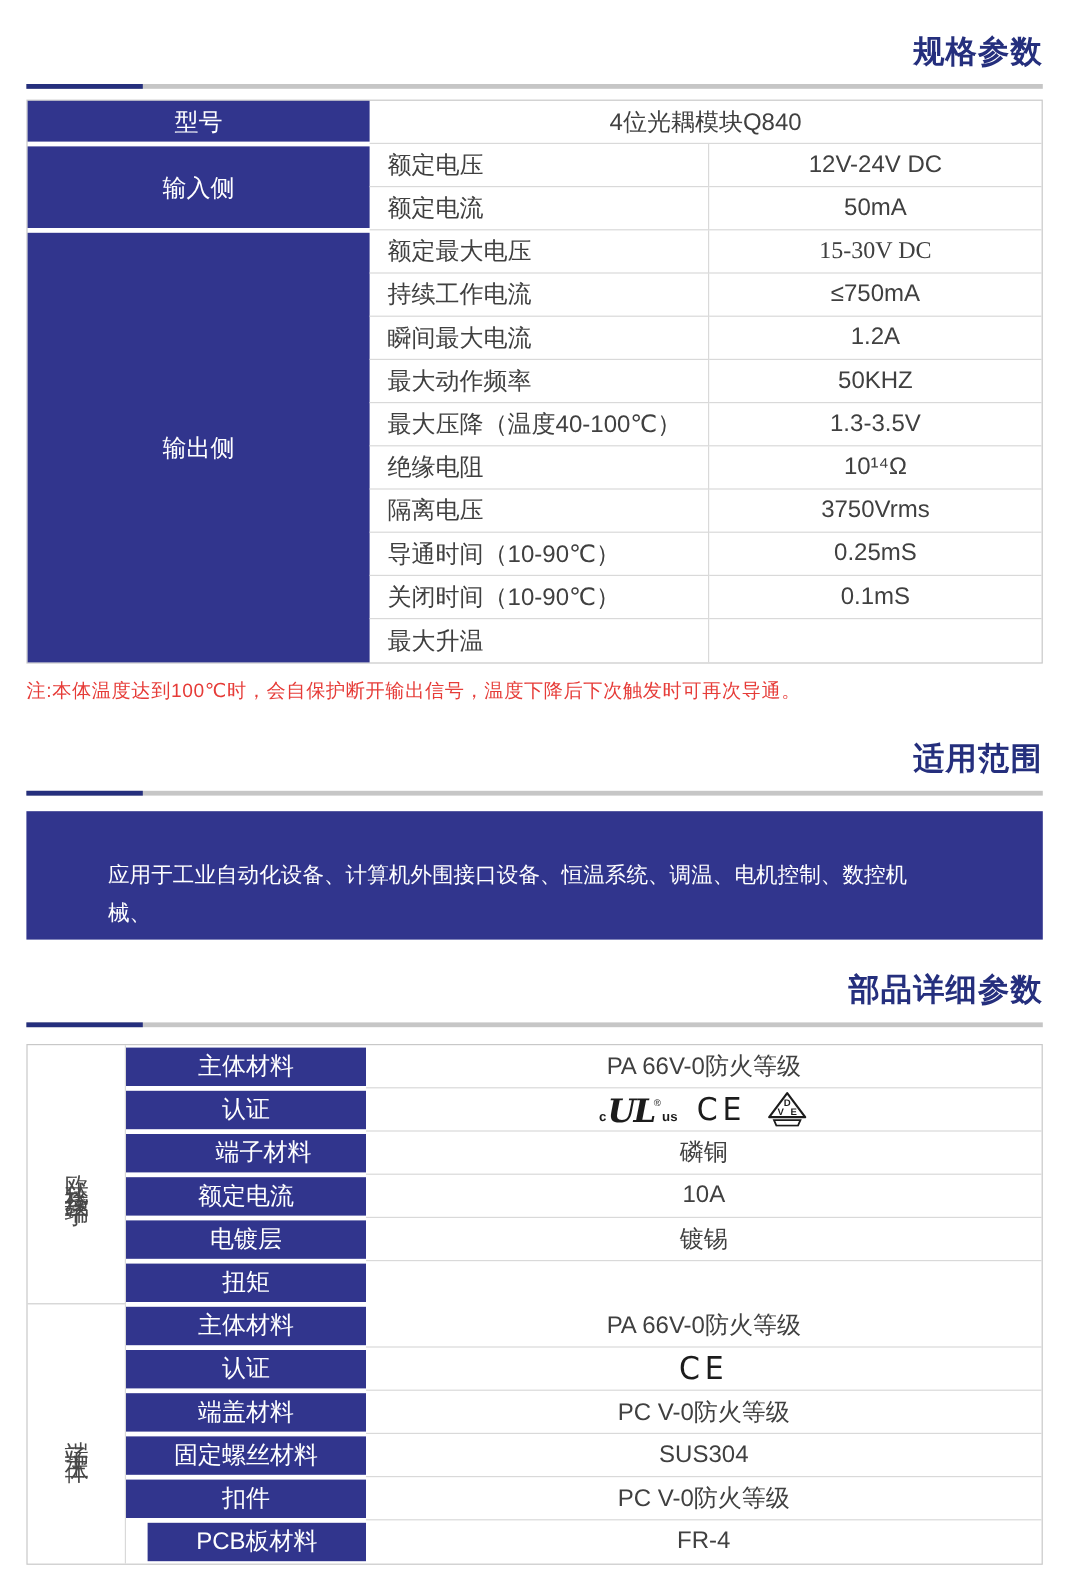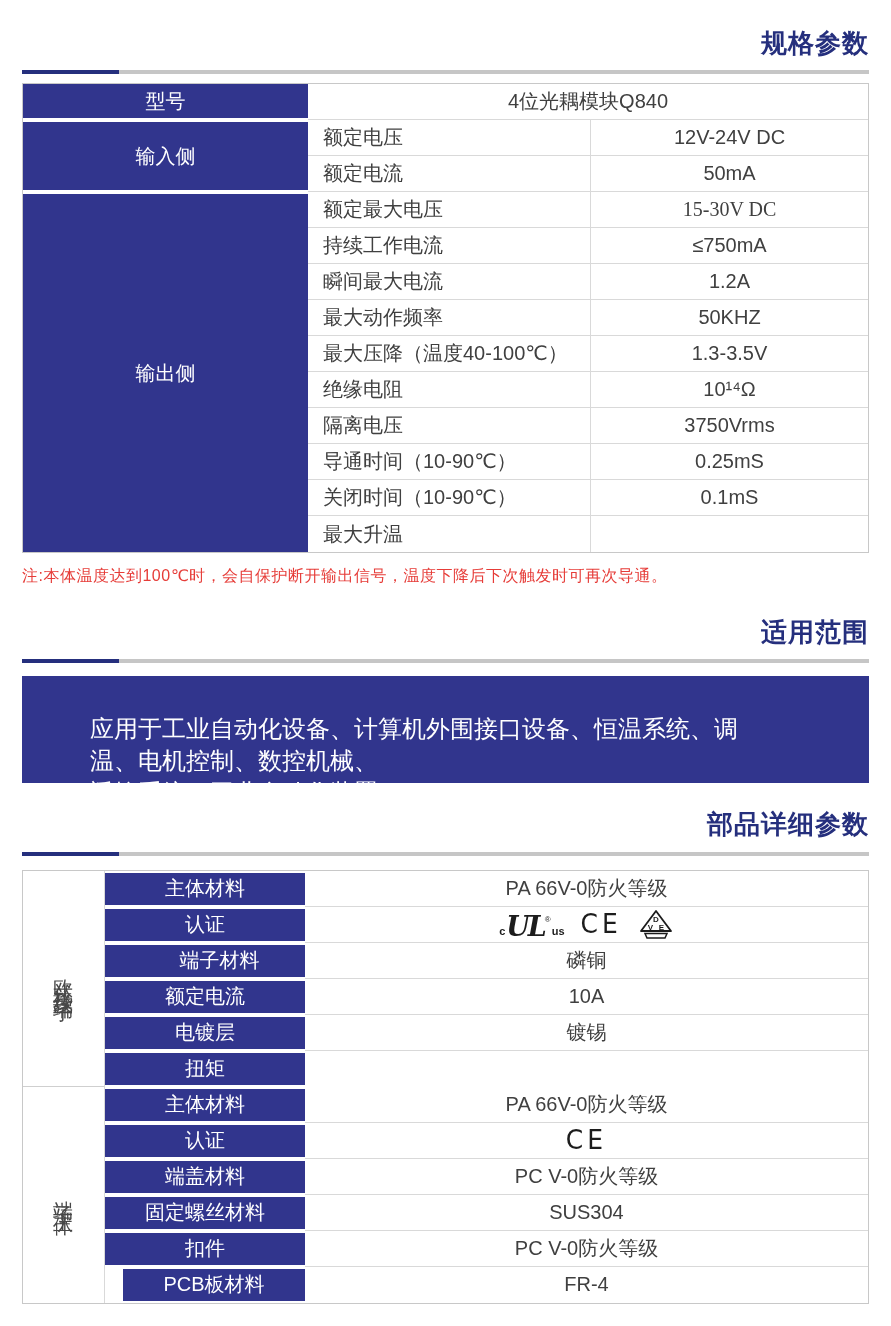--- a/index.html
+++ b/index.html
@@ -60,21 +60,21 @@
   .gcell span{
     writing-mode:vertical-rl;text-orientation:upright;
     font-size:20px;letter-spacing:5px;line-height:1;
   }
 
   .note{color:#e63c38;font-size:16px;margin:13px 0 0 0;letter-spacing:0.5px;}
 
   .scope-box{
     margin-top:13px;width:847px;height:107px;box-sizing:border-box;
     background:#31358d;color:#ffffff;
-    padding:37px 90px 0 68px;font-size:24px;line-height:32px;
+    padding:37px 90px 0 68px;font-size:18px;line-height:32px;
   }
   .scope-box p{margin:0;}
 
   
   .icons-wrap{display:flex;align-items:center;justify-content:center;gap:16px;}
   .ul-mark{display:inline-flex;align-items:flex-end;color:#1c1c1c;line-height:1;}
   .ul-c{font-size:11px;font-weight:bold;margin-right:1px;transform:translateY(-1px);}
   .ul-main{font-size:27px;font-weight:900;font-style:italic;letter-spacing:-2px;
            font-family:"DejaVu Serif","Liberation Serif",serif;transform:translateY(2px);}
   .ul-r{font-size:8px;transform:translateY(-14px);}

